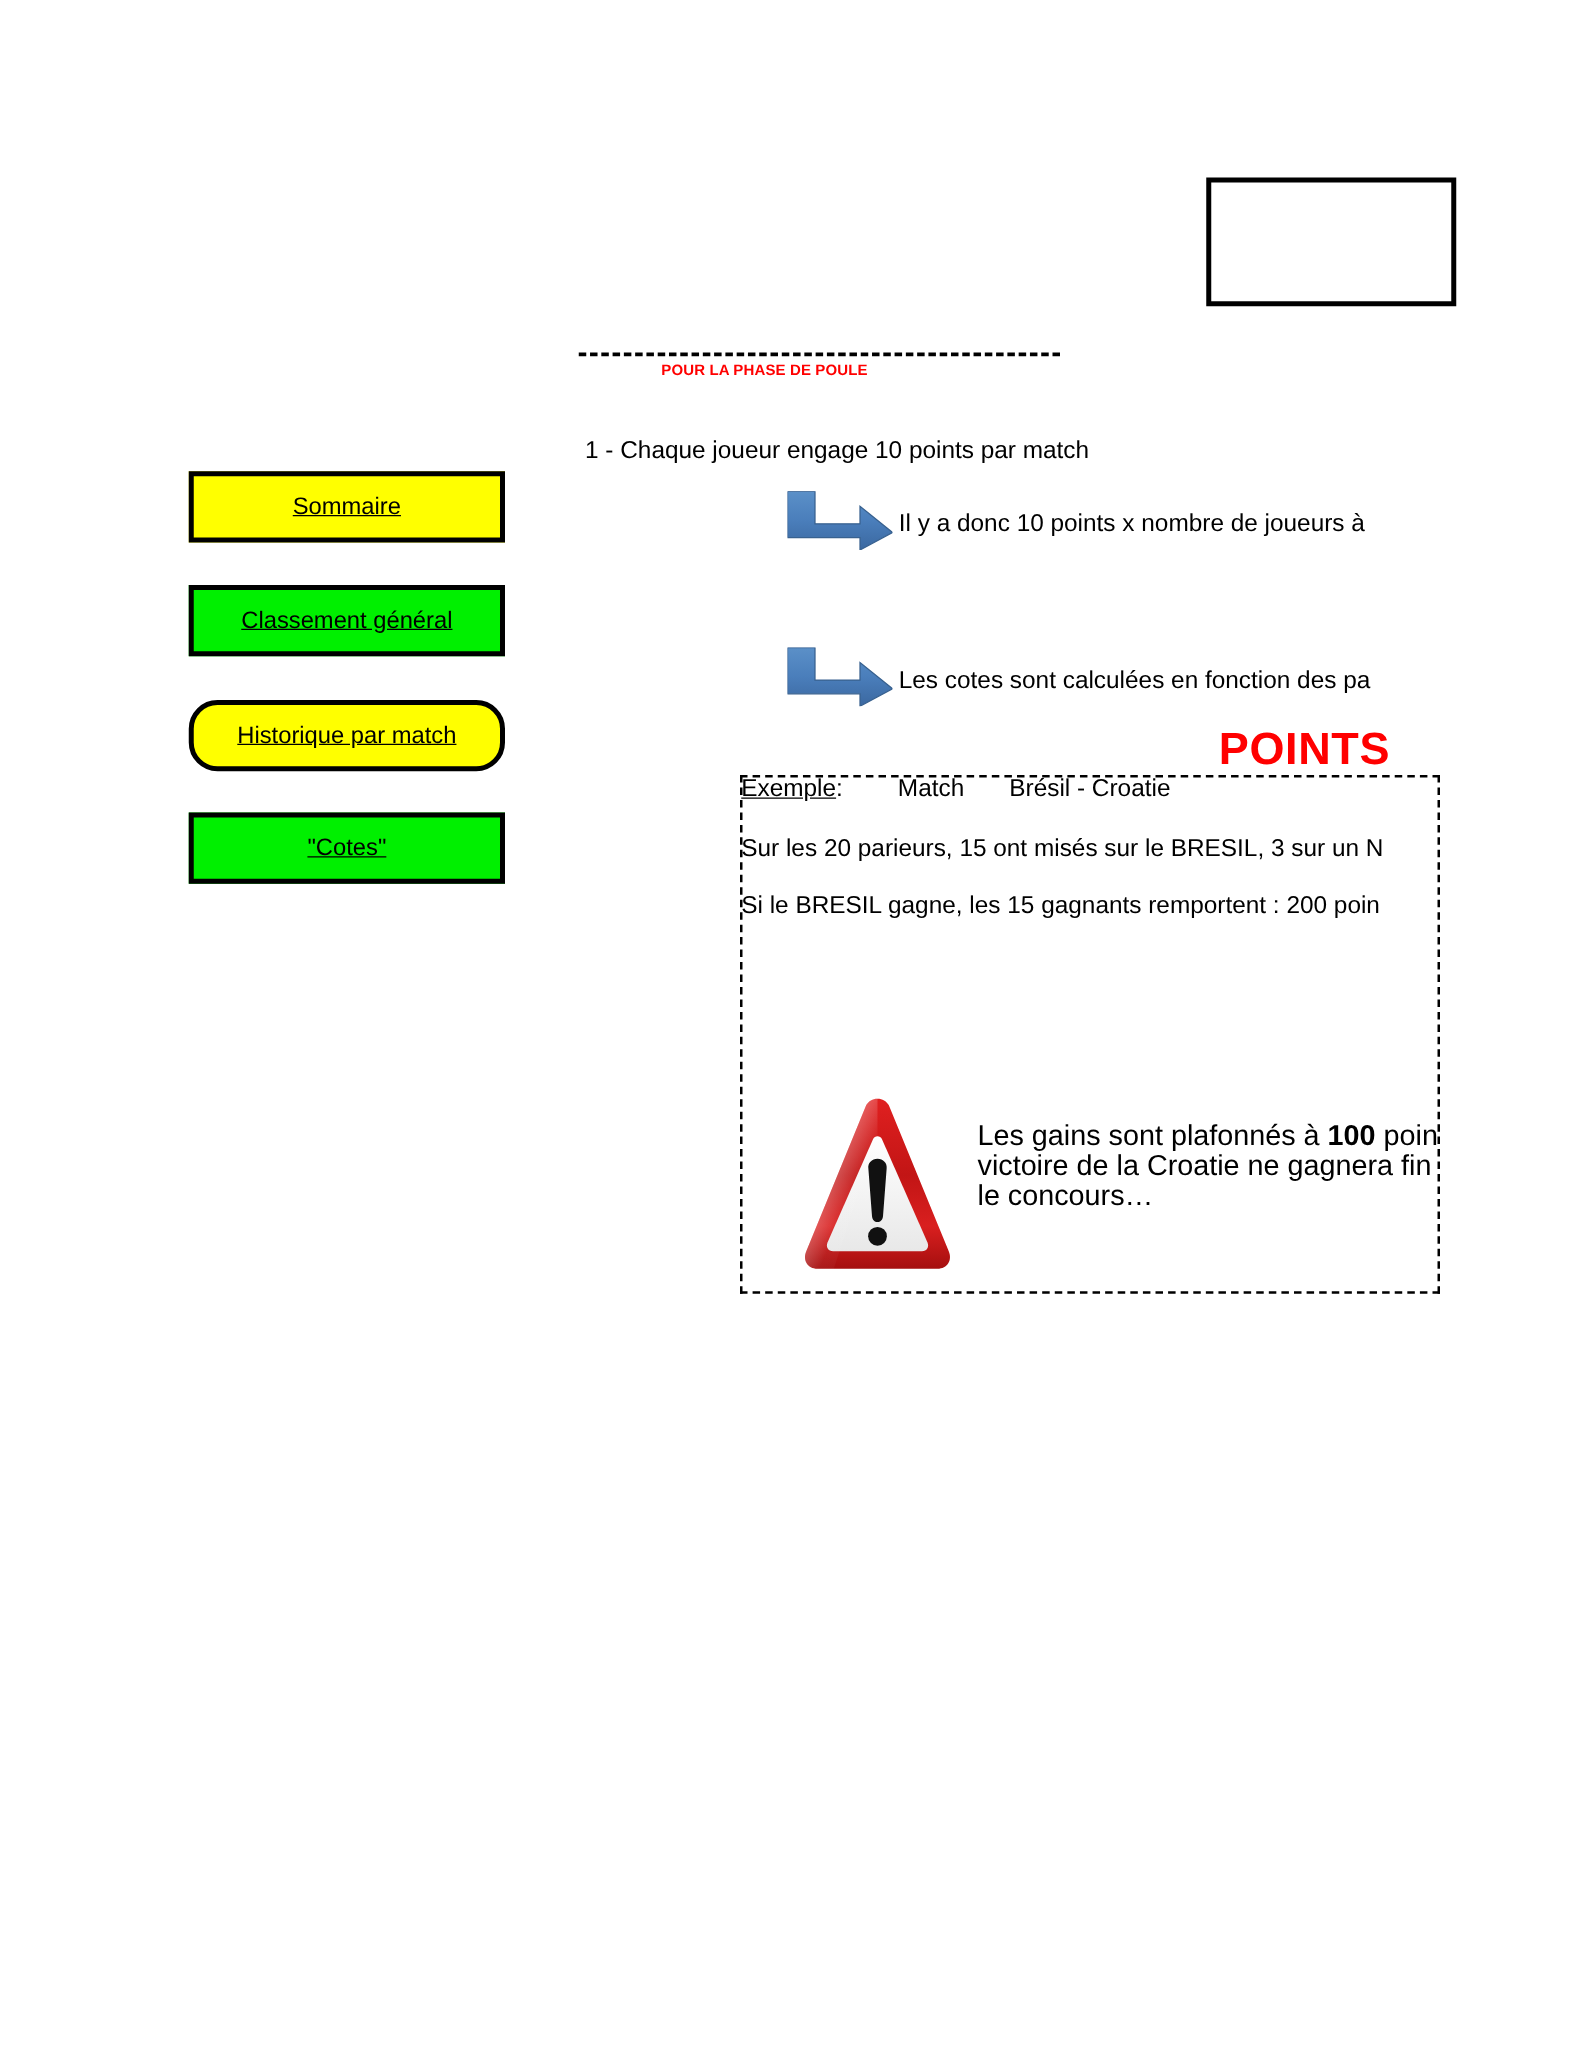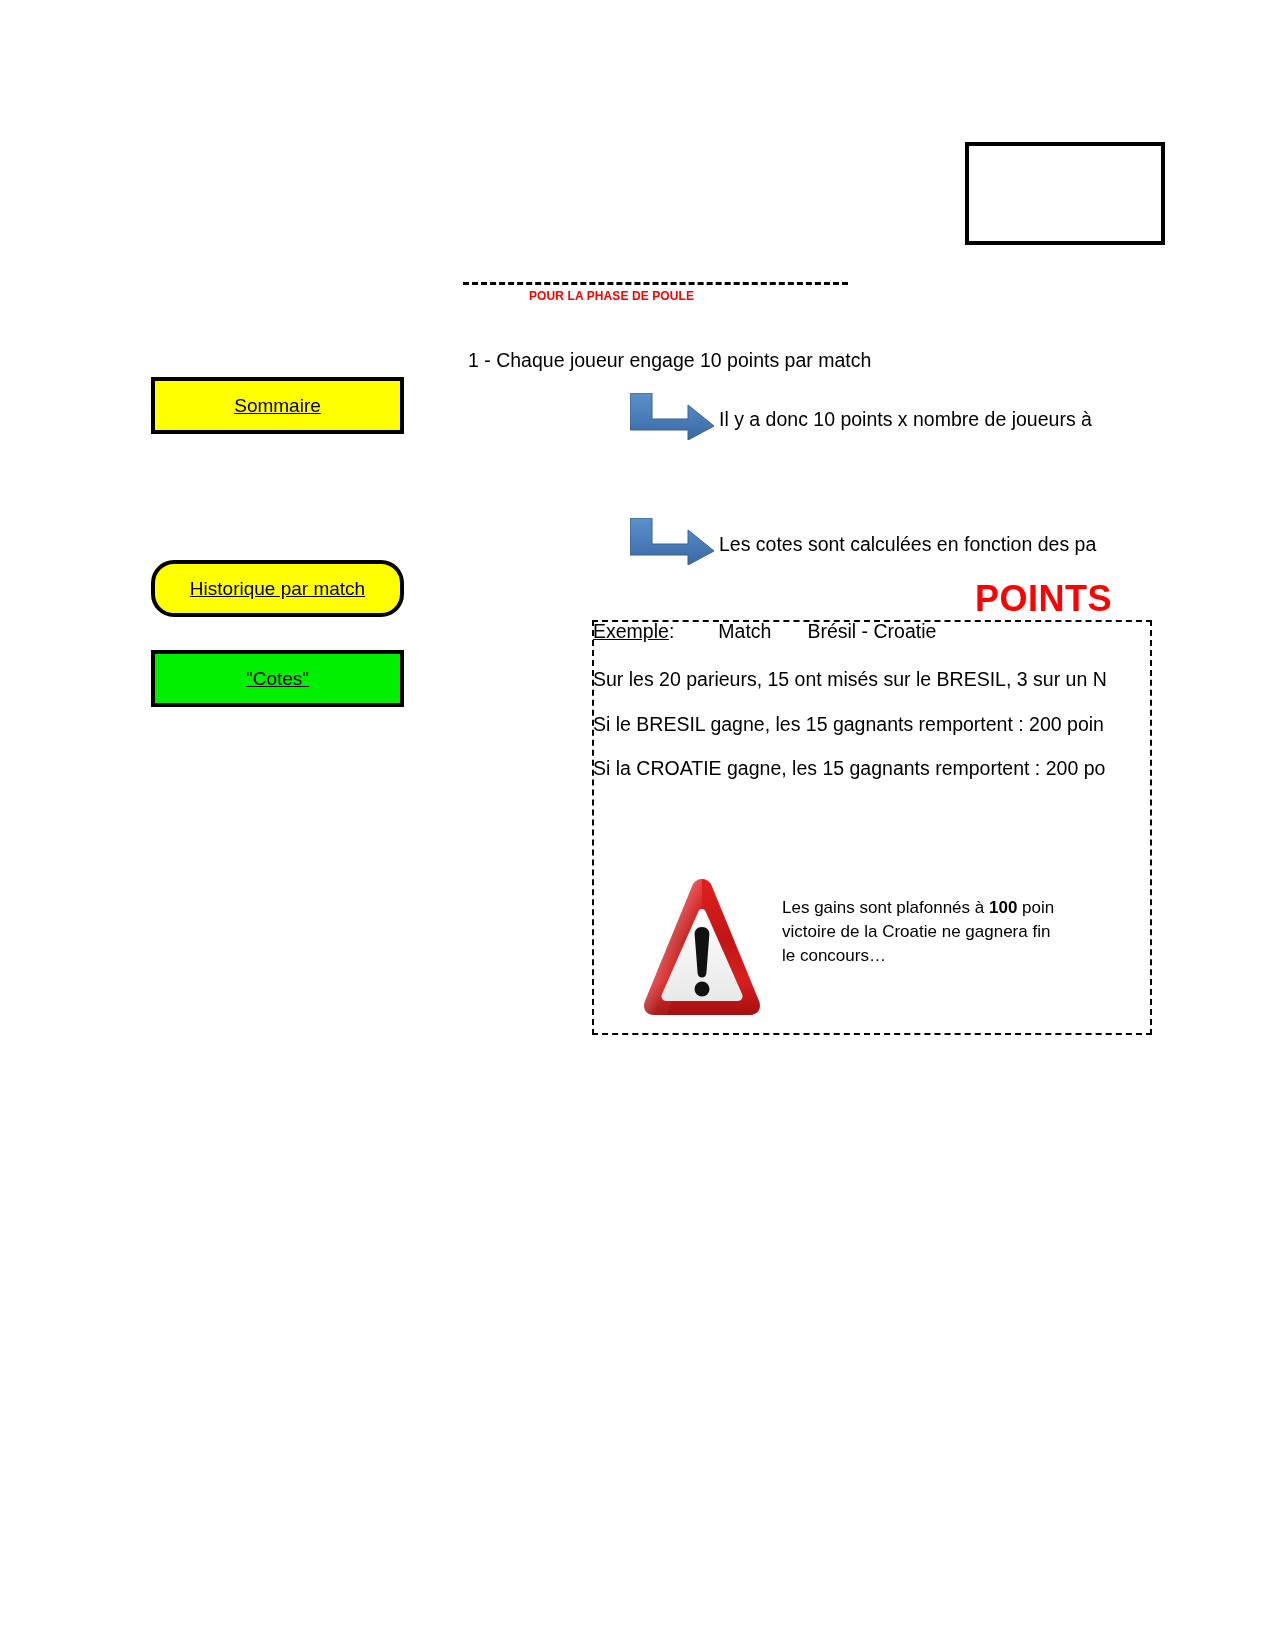--- a/index.html
+++ b/index.html
@@ -157,35 +157,38 @@
     top: 873px;
     width: 122px;
     height: 148px;
   }
 
   
   #warning-text {
     position: absolute;
     left: 782px;
     top: 896px;
-    font-size: 17px;
+    font-size: 23px;
     line-height: 24px;
     color: #000000;
     white-space: nowrap;
   }
 </style>
 </head>
 <body>
 
 <div id="page">
 
   <div id="top-box"></div>
 
   <div class="nav-btn nav-yellow" id="nav-0">
     <span>Sommaire</span>
+  </div>
+  <div class="nav-btn nav-green" id="nav-1">
+    <span>Classement général</span>
   </div>
   <div class="nav-btn nav-yellow" id="nav-2">
     <span>Historique par match</span>
   </div>
   <div class="nav-btn nav-green" id="nav-3">
     <span>"Cotes"</span>
   </div>
 
   <div id="top-rule"></div>
 
@@ -227,21 +230,20 @@
   <div id="points-heading">POINTS</div>
 
   <div id="example-box"></div>
 
   <div class="ex-line" id="ex-head">
     <span class="u">Exemple</span><span>:</span><span class="sp1"></span><span>Match</span><span class="sp2"></span><span>Brésil - Croatie</span>
   </div>
 
   <div class="ex-line" id="ex-intro">Sur les 20 parieurs, 15 ont misés sur le BRESIL, 3 sur un N</div>
   <div class="ex-line" id="ex-r0">Si le BRESIL gagne, les 15 gagnants remportent : 200 poin</div>
-  <div class="ex-line" id="ex-r2">Si la CROATIE gagne, les 15 gagnants remportent : 200 po</div>
 
   <div id="warning-icon">
     <svg width="122" height="148" viewBox="0 0 122 148" xmlns="http://www.w3.org/2000/svg">
       <defs>
         <linearGradient id="gred" x1="0" y1="0" x2="0" y2="1">
           <stop offset="0" stop-color="#e02020"></stop>
           <stop offset="0.45" stop-color="#c21515"></stop>
           <stop offset="0.75" stop-color="#d91f1f"></stop>
           <stop offset="1" stop-color="#a50f0f"></stop>
         </linearGradient>

